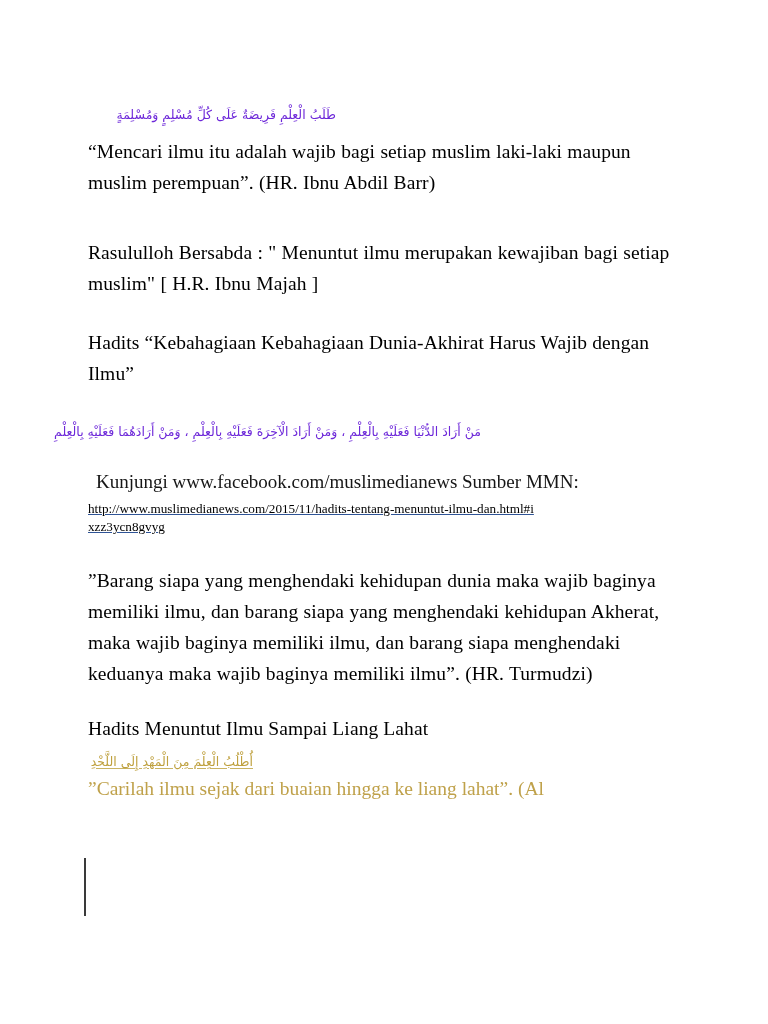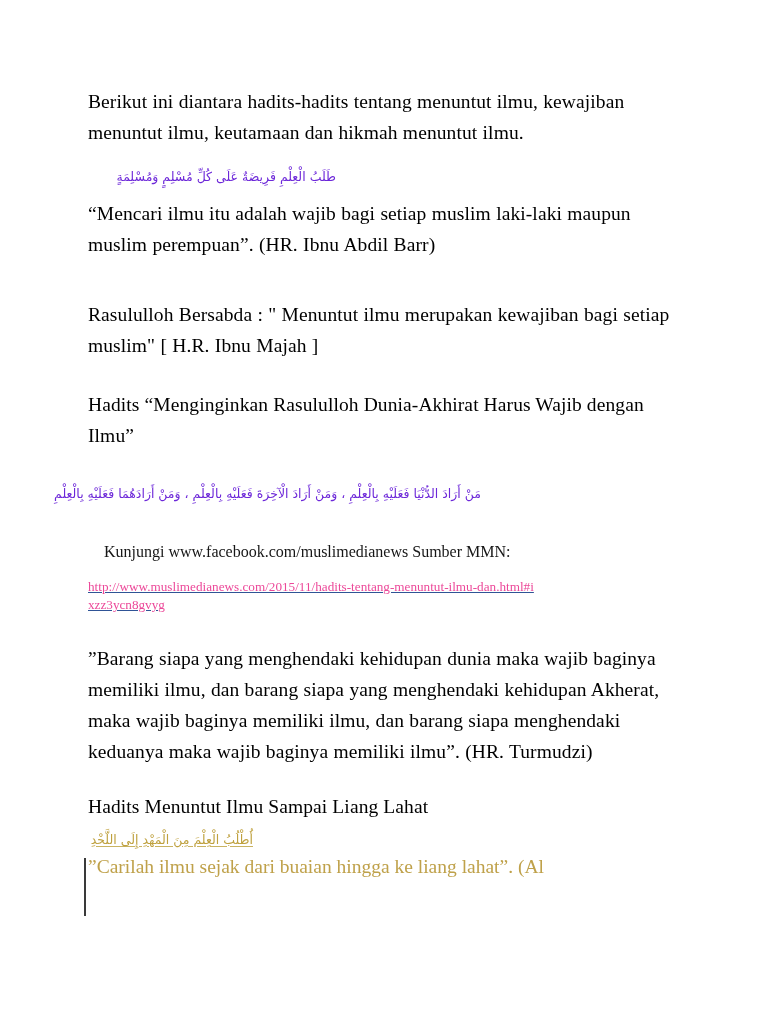--- a/index.html
+++ b/index.html
@@ -73,30 +73,30 @@
 
   .arabic.gold {
     color: #bfa13f;
     text-decoration: underline;
     text-decoration-color: #c9b362;
     text-underline-offset: 2px;
   }
 
   
   .note {
-    font-size: 16px;
+    font-size: 19px;
     line-height: 18.5px;
-    margin: 16px;
+    margin: 8px;
     color: #161616;
   }
   .link {
     font-size: 13.2px;
     line-height: 18.5px;
     margin: 0;
-    color: #ec4899;
+    color: #000000;
     text-decoration-color: #2f5496;
     word-break: break-all;
     display: block;
     width: 452px;
   }
 
   
   .gold-quote {
     font-size: 19.5px;
     line-height: 31px;
@@ -127,42 +127,41 @@
   .sp-9  { height: 24px; }
   .sp-10 { height: 7px; }
 </style>
 </head>
 <body>
 
 <div class="page">
 
   <div class="content">
 
-    <p class="para">Berikut ini diantara hadits-hadits tentang menuntut ilmu, kewajiban menuntut ilmu, keutamaan dan hikmah menuntut ilmu.</p>
 
     <div class="sp-1"></div>
 
     <div class="arabic-wrap narrow">
       <p class="arabic">طَلَبُ الْعِلْمِ فَرِيضَةٌ عَلَى كُلِّ مُسْلِمٍ وَمُسْلِمَةٍ</p>
     </div>
 
     <div class="sp-2"></div>
 
     <p class="para">“Mencari ilmu itu adalah wajib bagi setiap muslim laki-laki maupun muslim perempuan”. (HR. Ibnu Abdil Barr)</p>
 
     <div class="sp-4"></div>
 
 
     <div class="sp-2"></div>
 
     <p class="para">Rasululloh Bersabda : " Menuntut ilmu merupakan kewajiban bagi setiap muslim" [ H.R. Ibnu Majah ]</p>
 
     <div class="sp-5"></div>
 
-    <p class="heading">Hadits “Menginginkan Rasululloh Dunia-Akhirat Harus Wajib dengan Ilmu”</p>
+    <p class="heading">Hadits “Kebahagiaan Kebahagiaan Dunia-Akhirat Harus Wajib dengan Ilmu”</p>
 
     <div class="sp-6"></div>
 
     <div class="arabic-wrap wide">
       <p class="arabic">مَنْ أَرَادَ الدُّنْيَا فَعَلَيْهِ بِالْعِلْمِ ، وَمَنْ أَرَادَ الْآخِرَةَ فَعَلَيْهِ بِالْعِلْمِ ، وَمَنْ أَرَادَهُمَا فَعَلَيْهِ بِالْعِلْمِ</p>
     </div>
 
     <div class="sp-7"></div>
 
     <p class="note">Kunjungi www.facebook.com/muslimedianews Sumber MMN:</p>

